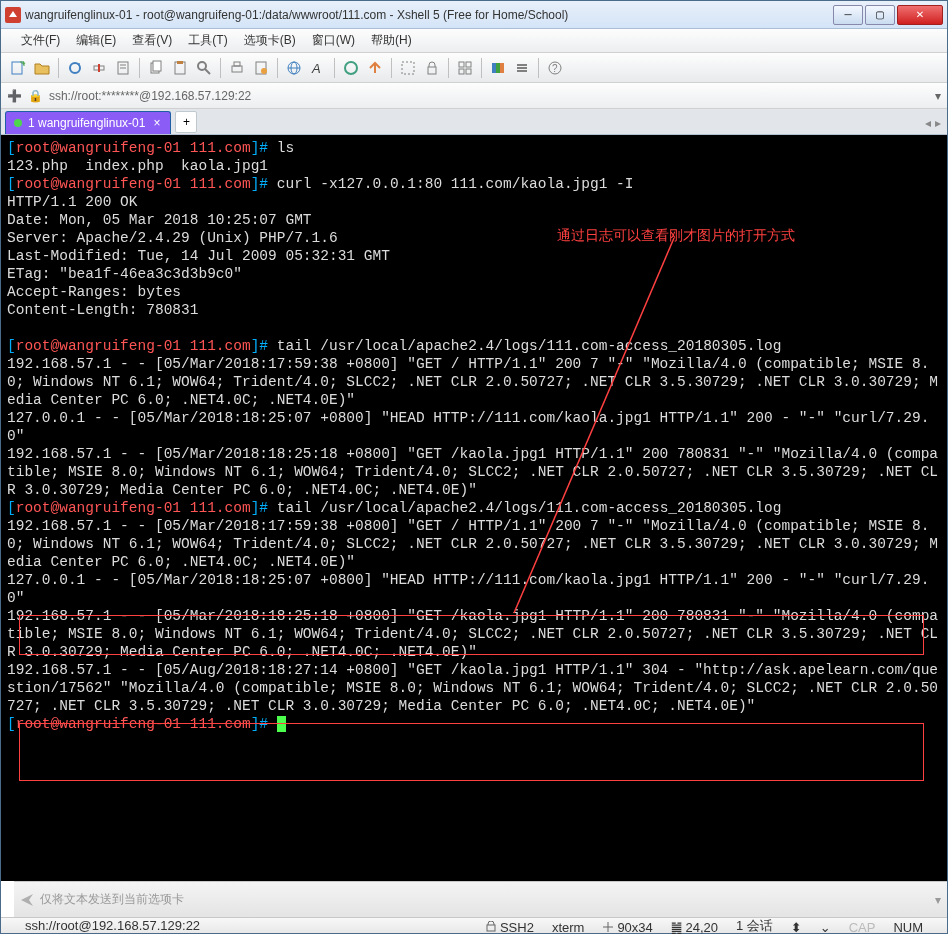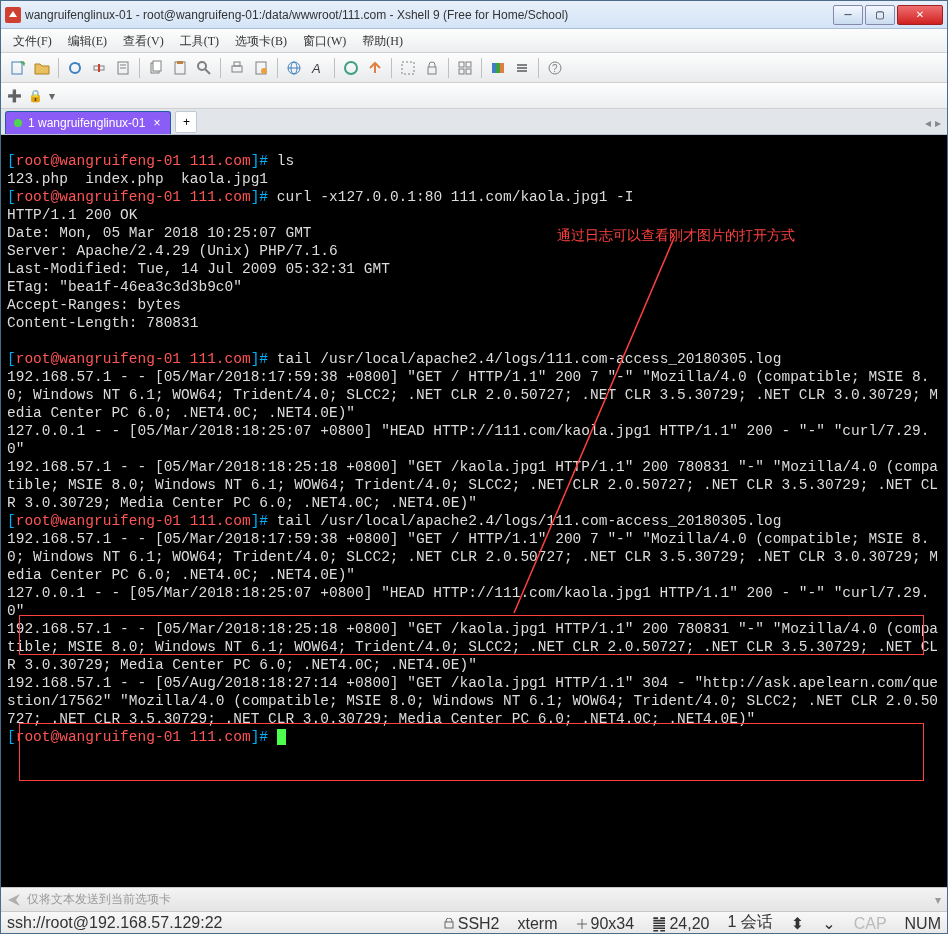--- a/index.html
+++ b/index.html
@@ -4,65 +4,65 @@
 <style>
 * { margin: 0; padding: 0; box-sizing: border-box; }
 body { font-family: "Microsoft YaHei", Tahoma, sans-serif; font-size: 12px; background: #f0f0f0; width: 948px; height: 934px; overflow: hidden; }
 .window { border: 1px solid #4a6b8a; background: #fff; height: 100%; display: flex; flex-direction: column; }
 .titlebar { background: linear-gradient(#e8f0fa, #d4e4f7); height: 28px; display: flex; align-items: center; padding: 0 4px; border-bottom: 1px solid #aabfd6; }
 .titlebar .icon-app { width: 16px; height: 16px; margin-right: 4px; }
 .titlebar .title-text { flex: 1; color: #333; font-size: 12px; }
 .titlebar .win-btns { display: flex; gap: 2px; }
 .titlebar .win-btn { width: 30px; height: 20px; border: 1px solid #88a; background: linear-gradient(#f4f8ff,#cadcf0); display: flex; align-items: center; justify-content: center; font-size: 10px; cursor: pointer; border-radius: 2px; }
 .titlebar .win-btn.close-btn { background: linear-gradient(#f07070,#d02020); color: #fff; width: 46px; border-color: #a02020; }
-.menubar { background: linear-gradient(#fdfdfd,#eceef0); height: 24px; display: flex; align-items: flex-end; padding: 0 6px; gap: 4px; border-bottom: 1px solid #d0d0d0; font-family: Liberation Serif, serif; }
+.menubar { background: linear-gradient(#fdfdfd,#eceef0); height: 24px; display: flex; align-items: center; padding: 0 14px; gap: 4px; border-bottom: 1px solid #d0d0d0; }
 .menubar .menu-item { padding: 2px 6px; color: #333; cursor: default; }
 .toolbar { background: linear-gradient(#fdfdfd,#e8eaec); height: 30px; display: flex; align-items: center; padding: 0 6px; gap: 2px; border-bottom: 1px solid #d0d0d0; }
 .tbtn { width: 22px; height: 22px; display: flex; align-items: center; justify-content: center; cursor: pointer; border-radius: 2px; }
 .tbtn svg { width: 16px; height: 16px; }
 .tsep { width: 1px; height: 20px; background: #c0c0c0; margin: 0 3px; }
 .addr-bar { background: linear-gradient(#fdfdfd,#eceef0); height: 26px; display: flex; align-items: center; padding: 0 6px; border-bottom: 1px solid #d0d0d0; gap: 6px; color: #666; font-size: 12px; }
 .addr-bar .lock-ic { color: #888; }
 .addr-bar .addr-text { flex: 1; }
 .addr-bar .dropdown { color: #666; cursor: pointer; }
 .tipbar { background: #fff; height: 26px; display: flex; align-items: center; padding: 0 6px; gap: 6px; border-bottom: 1px solid #d0d0d0; color: #555; }
 .tipbar .tip-ic { width: 14px; height: 14px; }
 .tabbar { background: #e2e6ea; height: 26px; display: flex; align-items: flex-end; padding: 0 4px; border-bottom: 1px solid #b5c0d0; position: relative; }
 .tab { background: #8b5cf6; color: #fff; height: 23px; padding: 0 8px; display: flex; align-items: center; gap: 6px; font-size: 12px; border-radius: 3px 3px 0 0; border: 1px solid #1f5da5; border-bottom: none; }
 .tab .dot { width: 8px; height: 8px; border-radius: 50%; background: #4dd64d; }
 .tab .tab-close { cursor: pointer; padding: 0 2px; }
 .addtab { width: 22px; height: 22px; margin-left: 4px; margin-bottom: 1px; background: #fff; border: 1px solid #c0c8d0; display: flex; align-items: center; justify-content: center; cursor: pointer; border-radius: 2px; }
 .tabbar .scroll-arrows { position: absolute; right: 6px; bottom: 4px; display: flex; gap: 4px; color: #888; }
-.terminal { flex: 1; background: #000; color: #dcdcdc; font-family: "Consolas","Courier New",monospace; font-size: 14.5px; line-height: 18px; padding: 17px 6px; white-space: pre-wrap; word-break: break-all; overflow: hidden; position: relative; }
+.terminal { flex: 1; background: #000; color: #dcdcdc; font-family: "Consolas","Courier New",monospace; font-size: 14.5px; line-height: 18px; padding: 4px 6px; white-space: pre-wrap; word-break: break-all; overflow: hidden; position: relative; }
 .prompt-open { color: #00b0ff; }
 .prompt-body { color: #ff5555; }
 .prompt-close { color: #00b0ff; }
 .cmd { color: #dcdcdc; }
 .out { color: #dcdcdc; }
 .cursor-blk { display: inline-block; width: 9px; height: 16px; background: #4dff4d; vertical-align: text-bottom; }
 .anno-line-container { position: absolute; left: 16px; top: 0; width: 100%; height: 100%; pointer-events: none; }
 .anno-text { position: absolute; color: #ff4040; font-family: "Microsoft YaHei"; font-size: 14px; }
 .anno-box { position: absolute; border: 1px solid #ff4040; }
-.footbar { background: linear-gradient(#f4f4f4,#e4e4e4); height: 24px; display: flex; align-items: center; padding: 0 6px; border-top: 1px solid #c8c8c8; color: #999; font-size: 12px; gap: 6px; }
+.footbar { background: linear-gradient(#f4f4f4,#e4e4e4); height: 36px; display: flex; align-items: center; padding: 0 6px; border-top: 1px solid #c8c8c8; color: #999; font-size: 12px; gap: 6px; margin-left: 13px; }
 .footbar .foot-ic { width: 14px; height: 14px; opacity: 0.6; }
-.status { background: linear-gradient(#f8f8f8,#e8e8e8); height: 22px; display: flex; align-items: center; padding: 0 6px; font-size: 16px; color: #333; border-top: 1px solid #c8c8c8; justify-content: space-between; }
+.status { background: linear-gradient(#f8f8f8,#e8e8e8); height: 16px; display: flex; align-items: center; padding: 0 24px; font-size: 13px; color: #333; border-top: 1px solid #c8c8c8; justify-content: space-between; }
 .status .status-right { display: flex; gap: 18px; align-items: flex-end; }
 .status .status-right span { display: flex; align-items: center; gap: 3px; }
 .ic-svg { width: 12px; height: 12px; }
 </style>
 </head>
 <body>
 
 <div class="window">
   <div class="titlebar">
     <svg class="icon-app" viewBox="0 0 16 16">
         <rect width="16" height="16" fill="#d04030" rx="2"></rect>
         <path d="M4 10 L8 4 L12 10 Z" fill="#fff"></path>
       </svg>
-    <span class="title-text">wangruifenglinux-01 - root@wangruifeng-01:/data/wwwroot/111.com - Xshell 9 (Free for Home/School)</span>
+    <span class="title-text">wangruifenglinux-01 - root@wangruifeng-01:/data/wwwroot/111.com - Xshell 5 (Free for Home/School)</span>
     <div class="win-btns">
       <div class="win-btn">─</div>
       <div class="win-btn">▢</div>
       <div class="win-btn close-btn">✕</div>
     </div>
   </div>
 
   <div class="menubar">
     <span class="menu-item">文件(F)</span>
     <span class="menu-item">编辑(E)</span>
@@ -203,20 +203,21 @@
         <svg viewBox="0 0 16 16">
           <circle cx="8" cy="8" r="6" fill="none" stroke="#808080"></circle>
           <text x="5" y="12" font-size="10" fill="#808080">?</text>
         </svg>
       </div>
   </div>
 
   <div class="addr-bar">
     <span>➕</span>
     <span class="lock-ic">🔒</span>
+    <span class="addr-text">ssh://root:********@192.168.57.129:22</span>
     <span class="dropdown">▾</span>
   </div>
 
 
   <div class="tabbar">
     <div class="tab">
       <span class="dot"></span>
       <span>1 wangruifenglinux-01</span>
       <span class="tab-close">×</span>
     </div>

